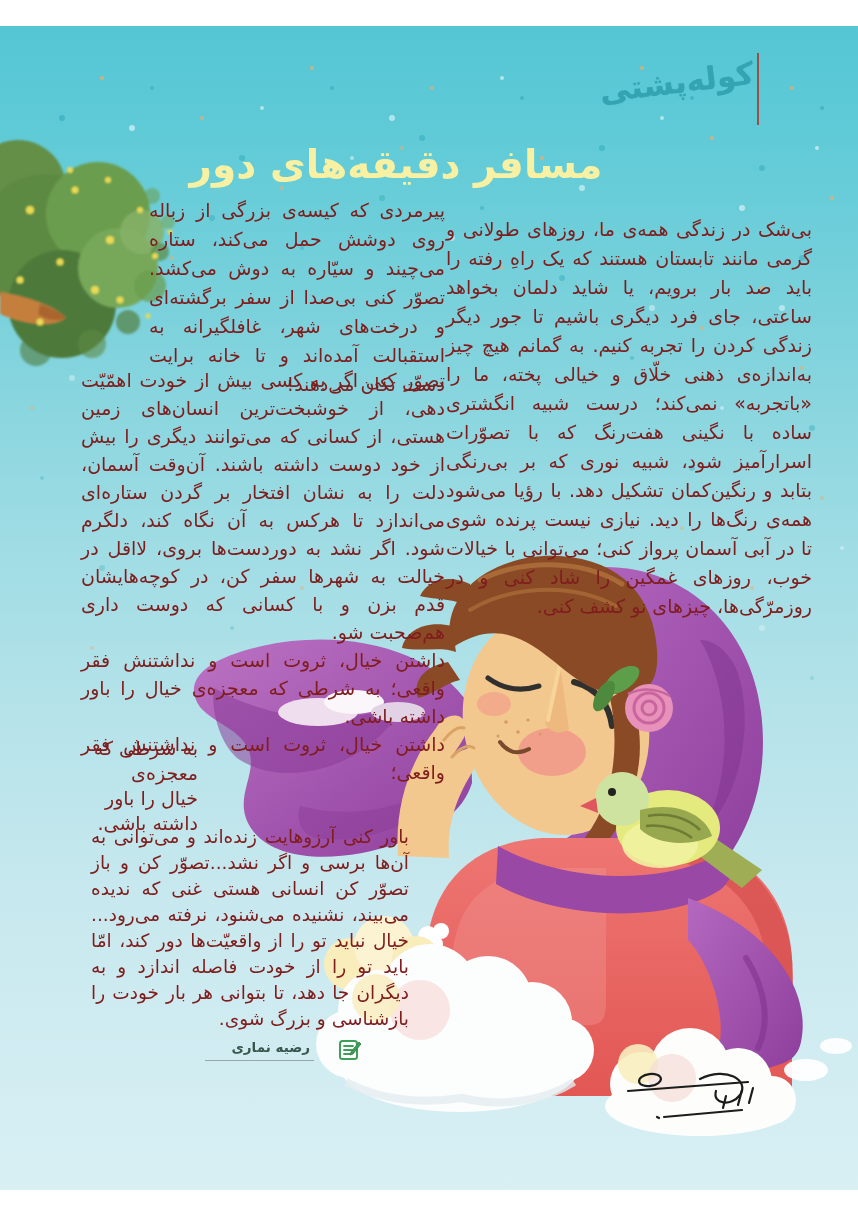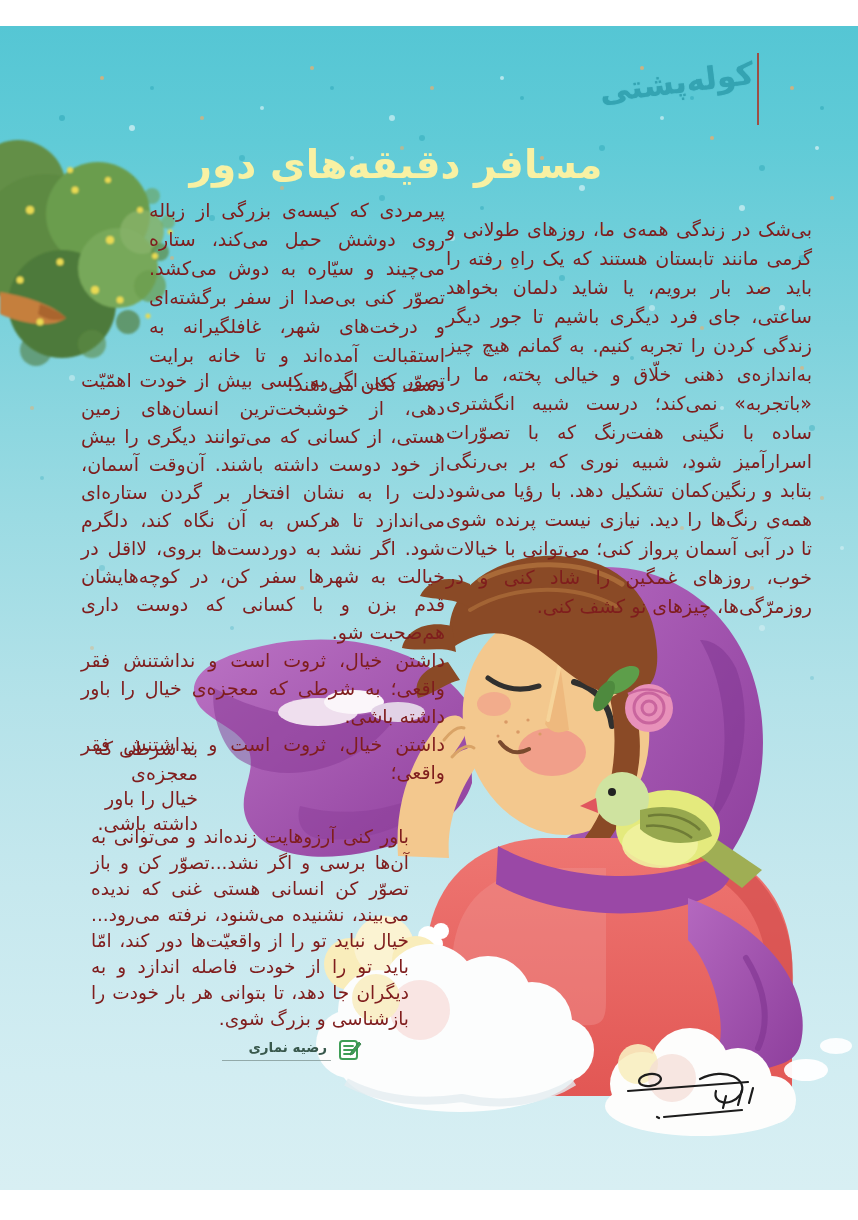--- a/index.html
+++ b/index.html
@@ -76,21 +76,21 @@
     font-size:19px;line-height:29px;text-align:justify;text-justify:inter-word;}
   .txt p{margin:0;}
   .rc{top:196px;right:46px;width:366px;margin-top:19px;}
   .lc-a{top:196px;right:413px;width:296px;}
   .lc-b{top:366px;right:413px;width:364px;line-height:28px;}
   .lc-c{top:736px;right:660px;width:106px;line-height:25px;text-align:right;}
   .lc-d{top:824px;right:449px;width:318px;line-height:26px;font-size:18.5px;}
 
   .byline{
     position:absolute;top:1038px;right:496px;direction:rtl;
-    display:flex;align-items:center;gap:7px;
+    display:flex;align-items:center;gap:24px;
   }
   .byline .name{
     font-size:13.5px;font-weight:bold;color:#38584c;
     padding:0 4px 5px 26px;border-bottom:1px solid rgba(95,115,110,.55);
     white-space:nowrap;
   }
   .art{position:absolute;left:0;top:0;pointer-events:none;}
 </style>
 </head>
 <body>

